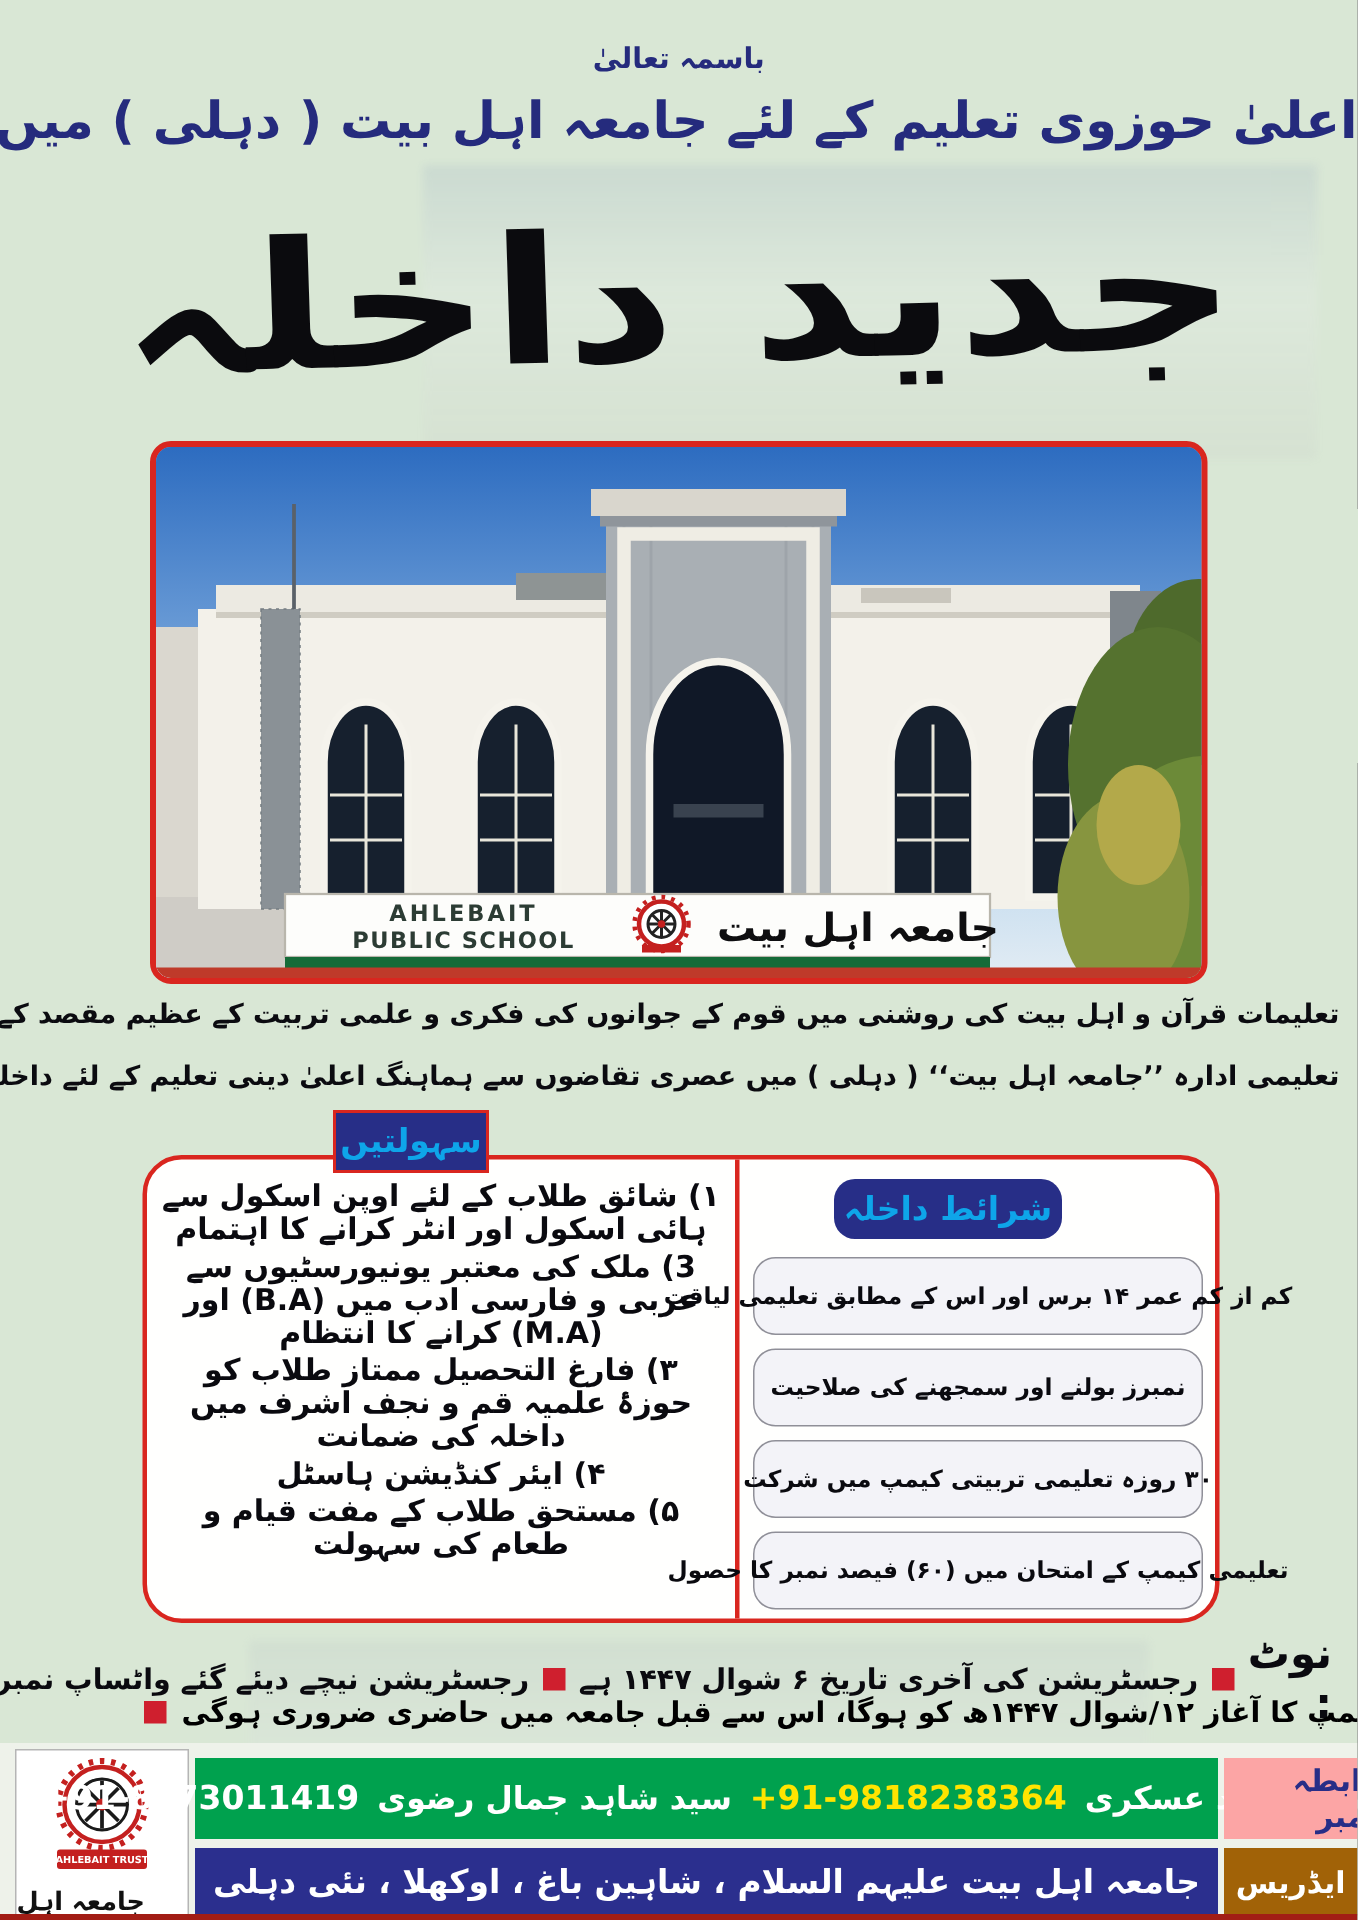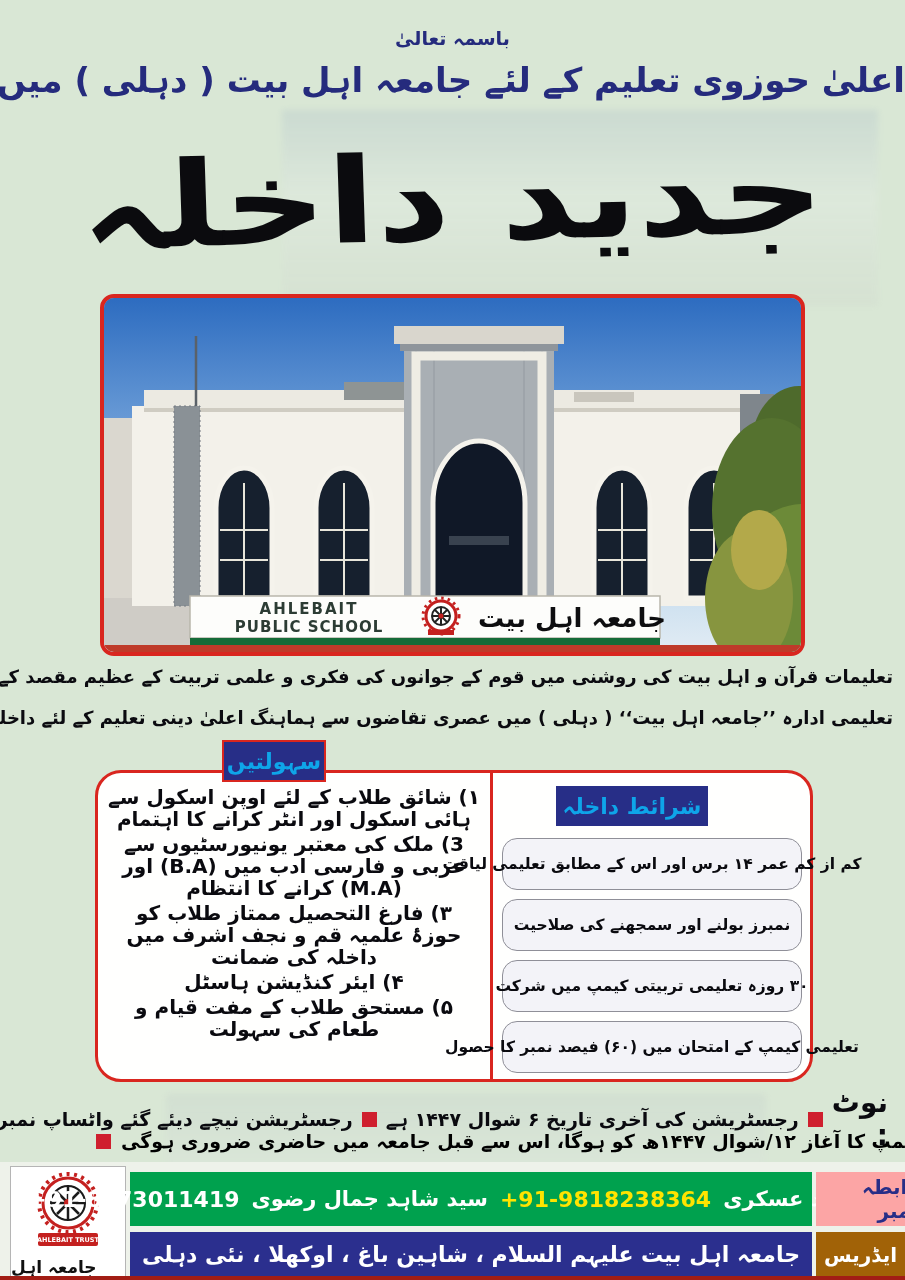--- a/index.html
+++ b/index.html
@@ -26,21 +26,21 @@
     border:4px solid #d9261f;border-radius:14px;overflow:hidden;background:#7aa8dc;}
   .intro{left:12px;top:656px;width:881px;direction:rtl;text-align:center;
     color:#0b0b10;font-size:18px;font-weight:bold;line-height:41px;}
   .intro div{white-space:nowrap;}
   .main-box{left:95px;top:770px;width:712px;height:306px;background:#fffffe;
     border:3px solid #d9261f;border-radius:26px;}
   .divider{left:392px;top:0;width:3px;height:100%;background:#d9261f;}
   .badge{background:#272e87;color:#0ea5e9;font-weight:bold;direction:rtl;
     display:flex;align-items:center;justify-content:center;}
   .fac-badge{left:222px;top:740px;width:100px;height:38px;font-size:22px;border:2.5px solid #d9261f;}
-  .cond-badge{left:556px;top:786px;width:152px;height:40px;font-size:22px;}
+  .cond-badge{left:556px;top:786px;width:152px;height:40px;font-size:22px;border-radius:14px;}
   .fac-list{left:108px;top:786px;width:372px;direction:rtl;text-align:center;
     color:#0a0a0f;font-size:20px;font-weight:bold;line-height:22px;}
   .fac-list div{margin-bottom:3px;}
   .pill-col{left:502px;top:838px;width:300px;display:flex;flex-direction:column;gap:9px;}
   .pill{min-height:50px;background:#f3f3f8;border:1.5px solid #8f8f98;border-radius:15px;
     display:flex;align-items:center;justify-content:center;direction:rtl;
     color:#0a0a0f;font-size:15.5px;font-weight:bold;white-space:nowrap;padding:0 5px;}
   .note-row1{left:18px;top:1086px;width:870px;direction:rtl;display:flex;
     align-items:center;gap:9px;color:#0a0a0f;}
   .note-label{font-size:28px;font-weight:bold;}

